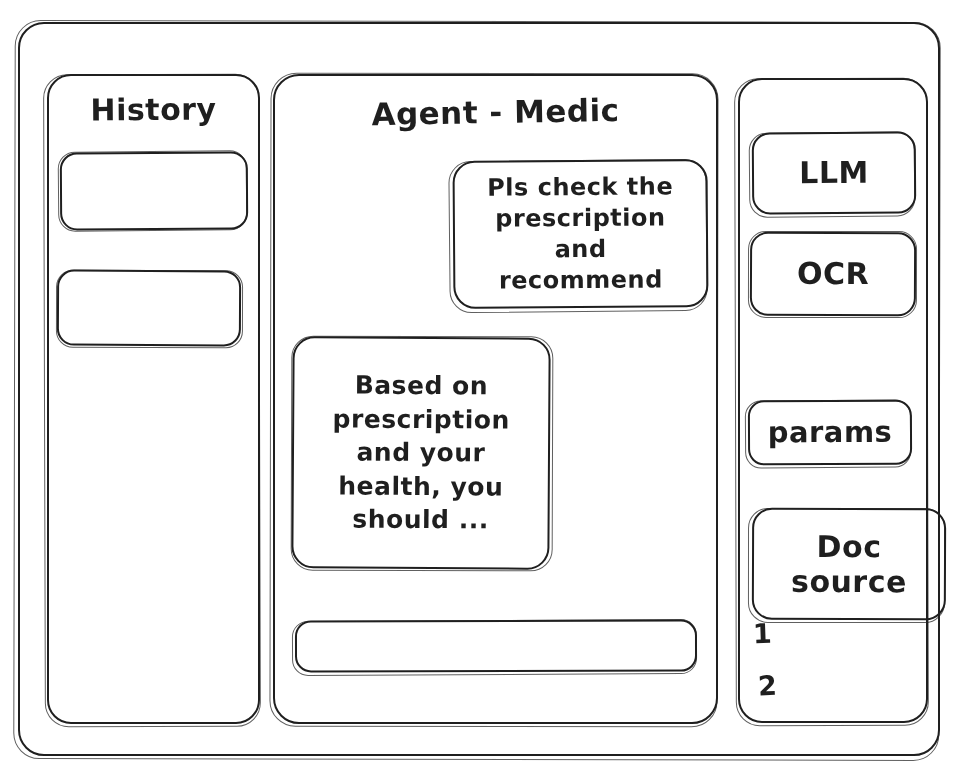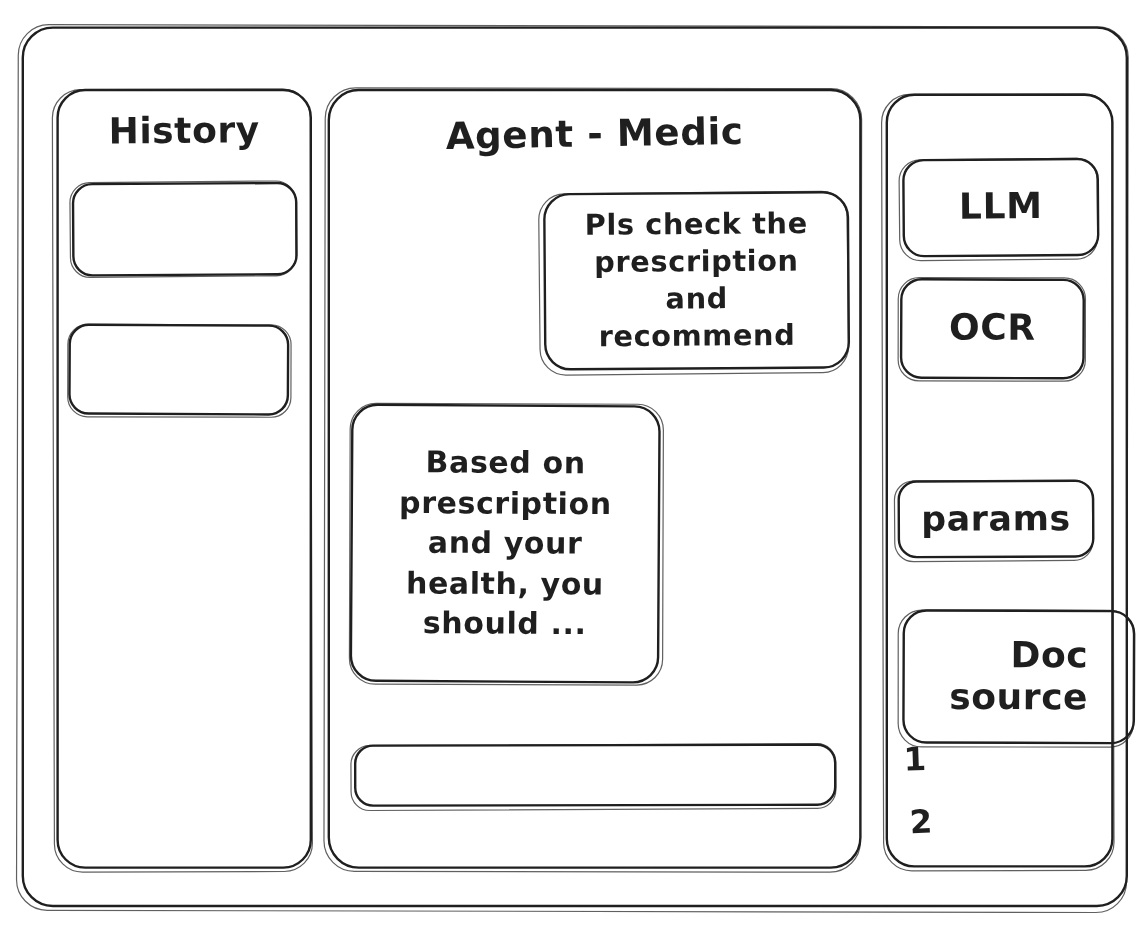--- a/index.html
+++ b/index.html
@@ -185,37 +185,37 @@
   
   .tool-button {
     border-radius: 18px;
     display: flex;
     align-items: center;
     justify-content: center;
   }
   .tool-label {
     font-size: 30px;
     line-height: 1.18;
-    text-align: right;
+    text-align: center;
     white-space: pre-line;
   }
 
   #tool-llm {
     left: 752px;
     top: 132px;
     width: 164px;
     height: 82px;
     transform: rotate(-0.4deg);
   }
   #tool-llm::after { left: -5px; top: -2px; right: -1px; bottom: -5px; }
 
   #tool-ocr {
     left: 750px;
     top: 232px;
-    width: 154px;
+    width: 166px;
     height: 84px;
     transform: rotate(0.25deg);
   }
   #tool-ocr::after { left: -4px; top: -3px; right: -3px; bottom: -4px; }
 
   #tool-params {
     left: 748px;
     top: 400px;
     width: 164px;
     height: 65px;

